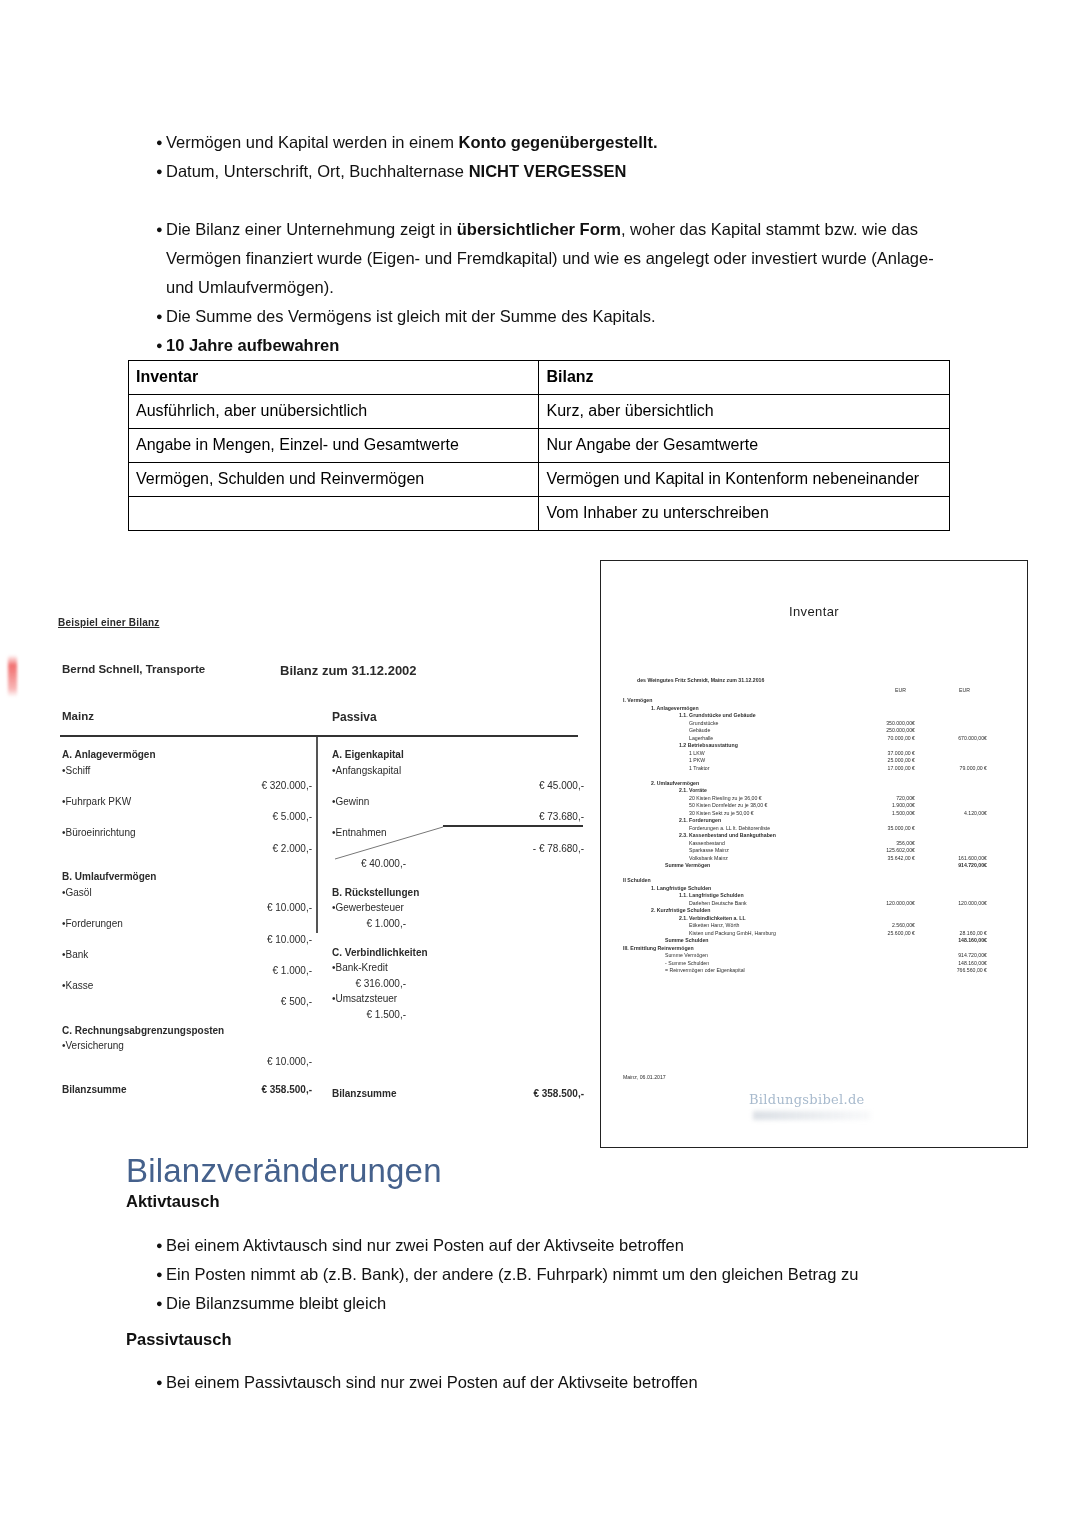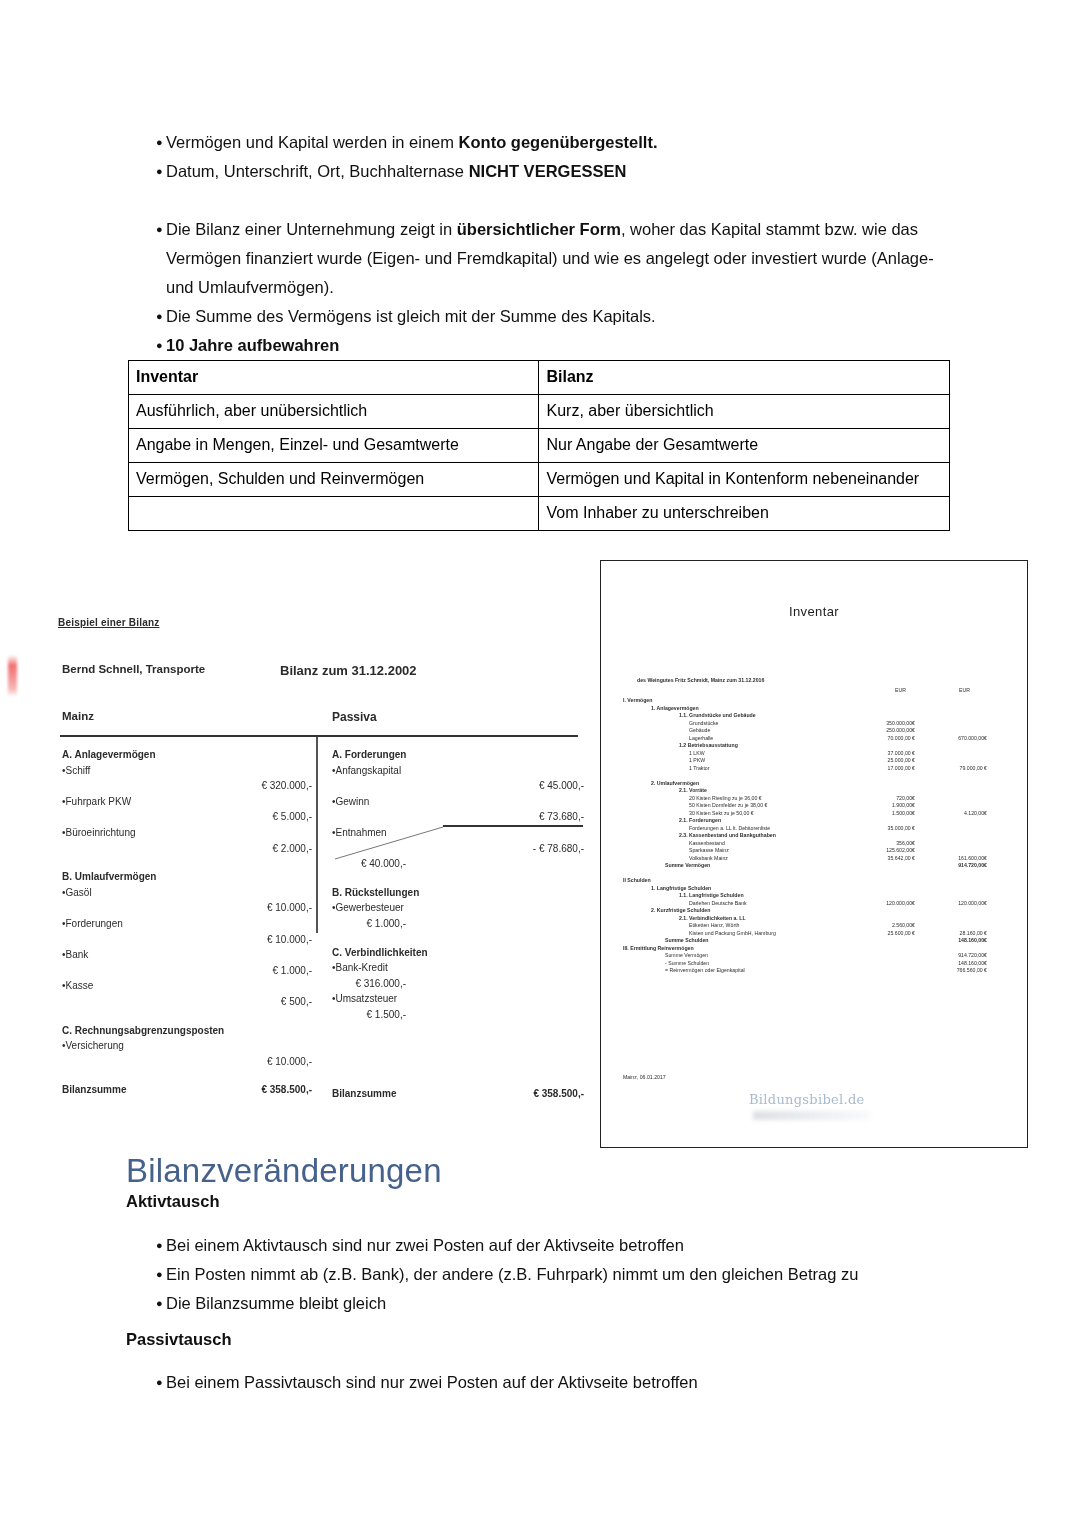--- a/index.html
+++ b/index.html
@@ -256,21 +256,21 @@
           <span class="nm">•Versicherung</span>
           <span class="am">€   10.000,-</span>
         </div>
         <div class="bf-spacer"></div>
         <div class="bf-sum">
           <span>Bilanzsumme</span>
           <span class="am">€  358.500,-</span>
         </div>
       </div>
     <div class="bf-col right" id="passivaCol">
-        <div class="bf-grp">A. Forderungen</div>
+        <div class="bf-grp">A. Eigenkapital</div>
         <div class="bf-line">
           <span class="nm">•Anfangskapital</span>
           <span class="am">€  45.000,-</span>
           <span class="am2"></span>
         </div>
         <div class="bf-line">
           <span class="nm">•Gewinn</span>
           <span class="am">€  73.680,-</span>
           <span class="am2"></span>
         </div>

